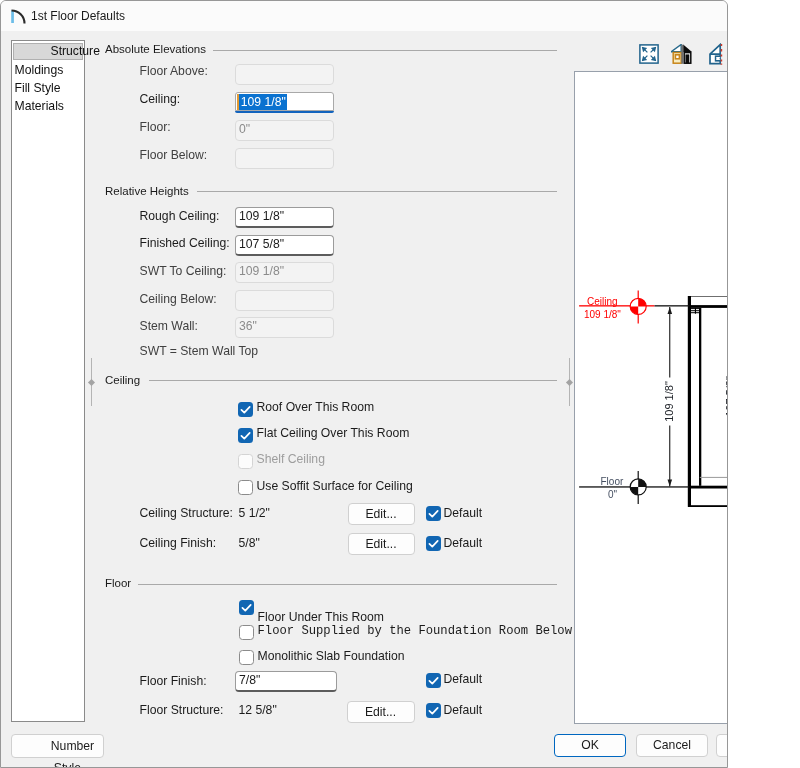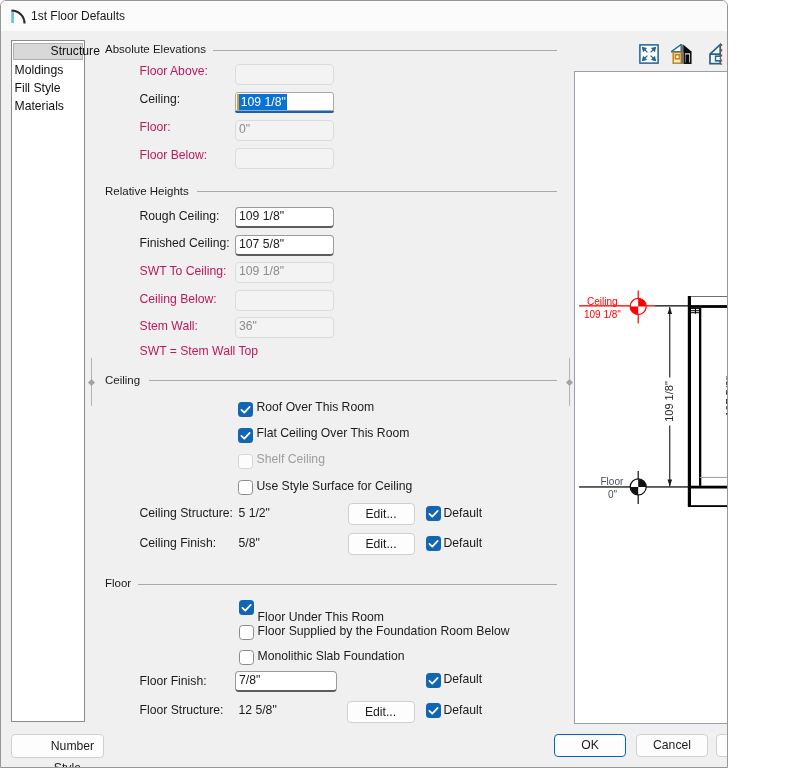--- a/index.html
+++ b/index.html
@@ -3,21 +3,21 @@
 <meta charset="utf-8">
 <style>
 * { margin:0; padding:0; box-sizing:border-box; }
 html,body { width:800px; height:768px; background:#fff; }
 body { font-family:"Liberation Sans",sans-serif; font-size:12.2px; color:#1b1b1b; position:relative; overflow:hidden; }
 #dlg { position:absolute; left:0; top:0; width:728px; height:768px; background:#f0f0f0; border:1px solid #979797; border-radius:6px 6px 0 0; overflow:hidden; }
 #titlebar { position:absolute; left:0; top:0; width:100%; height:30px; background:#fbfbfb; }
 #title { position:absolute; left:30px; top:8px; font-size:12px; color:#1a1a1a; }
 .abs { position:absolute; white-space:nowrap; }
 .lbl { position:absolute; white-space:nowrap; font-size:12.2px; color:#1b1b1b; line-height:13px; }
-.dis { color:#be185d; }
+.dis { color:#404040; }
 .hdr { position:absolute; white-space:nowrap; font-size:11.5px; color:#1a1a1a; line-height:13px; }
 .hline { position:absolute; height:1px; background:#a9a9a9; }
 .inp { position:absolute; width:99px; height:21px; background:#fff; border:1px solid #9b9b9b; border-bottom:2px solid #5c5c5c; border-radius:4px; font-size:12.2px; line-height:16px; padding-left:3px; }
 .inp.idis { background:#f3f3f3; border:1px solid #dbdbdb; color:#8b8b8b; line-height:17px; }
 .cb { position:absolute; width:15px; height:15px; border-radius:3.5px; background:#fff; border:1px solid #8b8b8b; }
 .cb.chk { background:#1166b3; border:none; }
 .cb.cdis { border:1px solid #d4d4d4; background:#fcfcfc; }
 .btn { position:absolute; background:#fdfdfd; border:1px solid #d0d0d0; border-radius:4px; font-size:12.2px; color:#1b1b1b; text-align:center; }
 #list { position:absolute; left:10px; top:39px; width:74px; height:682px; background:#fff; border:1px solid #8a8a8a; }
 #lsel { position:absolute; left:1px; top:2px; width:70px; height:16.8px; background:#d8d8d8; border:1px solid #b0b0b0; }
@@ -89,21 +89,21 @@
         <path d="M3.4 7.8 L6.3 10.7 L11.7 4.9" fill="none" stroke="#fff" stroke-width="1.7" stroke-linecap="round" stroke-linejoin="round"></path>
       </svg></div>
   <div class="lbl" style="left:255.5px; top:400.4px;">Roof Over This Room</div>
   <div class="cb chk" style="left:237px; top:426.5px;"><svg width="15" height="15" viewBox="0 0 15 15">
         <path d="M3.4 7.8 L6.3 10.7 L11.7 4.9" fill="none" stroke="#fff" stroke-width="1.7" stroke-linecap="round" stroke-linejoin="round"></path>
       </svg></div>
   <div class="lbl" style="left:255.5px; top:426.1px;">Flat Ceiling Over This Room</div>
   <div class="cb cdis" style="left:237px; top:452.5px;"></div>
   <div class="lbl" style="left:255.5px; top:451.5px; color:#9d9d9d;">Shelf Ceiling</div>
   <div class="cb" style="left:237px; top:478.8px;"></div>
-  <div class="lbl" style="left:255.5px; top:478.8px;">Use Style Surface for Ceiling</div>
+  <div class="lbl" style="left:255.5px; top:478.8px;">Use Soffit Surface for Ceiling</div>
 
   <div class="lbl" style="left:138.5px; top:506px;">Ceiling Structure:</div>
   <div class="lbl" style="left:237.5px; top:506px;">5 1/2"</div>
   <div class="btn" style="left:346.5px; top:502px; width:67px; height:22px; line-height:20px;">Edit...</div>
   <div class="cb chk" style="left:424.5px; top:505px;"><svg width="15" height="15" viewBox="0 0 15 15">
         <path d="M3.4 7.8 L6.3 10.7 L11.7 4.9" fill="none" stroke="#fff" stroke-width="1.7" stroke-linecap="round" stroke-linejoin="round"></path>
       </svg></div>
   <div class="lbl" style="left:442.5px; top:505.5px;">Default</div>
 
   <div class="lbl" style="left:138.5px; top:536px;">Ceiling Finish:</div>
@@ -112,21 +112,21 @@
   <div class="cb chk" style="left:424.5px; top:535px;"><svg width="15" height="15" viewBox="0 0 15 15">
         <path d="M3.4 7.8 L6.3 10.7 L11.7 4.9" fill="none" stroke="#fff" stroke-width="1.7" stroke-linecap="round" stroke-linejoin="round"></path>
       </svg></div>
   <div class="lbl" style="left:442.5px; top:535.5px;">Default</div>
 
   <div class="cb chk" style="left:238px; top:598.5px;"><svg width="15" height="15" viewBox="0 0 15 15">
         <path d="M3.4 7.8 L6.3 10.7 L11.7 4.9" fill="none" stroke="#fff" stroke-width="1.7" stroke-linecap="round" stroke-linejoin="round"></path>
       </svg></div>
   <div class="lbl" style="left:256.5px; top:610px;">Floor Under This Room</div>
   <div class="cb" style="left:238px; top:624px;"></div>
-  <div class="lbl" style="left:256.5px; top:623.5px;">Floor Supplied by the Foundation Room Below</div>
+  <div class="lbl" style="left:256.5px; top:623.5px;font-family:Liberation Mono, monospace;">Floor Supplied by the Foundation Room Below</div>
   <div class="cb" style="left:238px; top:649px;"></div>
   <div class="lbl" style="left:256.5px; top:648.5px;text-align:center;">Monolithic Slab Foundation</div>
 
   <div class="lbl" style="left:138.5px; top:673.5px;">Floor Finish:</div>
   <div class="inp" style="left:234px; top:669.5px; width:102px;">7/8"</div>
   <div class="cb chk" style="left:424.5px; top:671.5px;"><svg width="15" height="15" viewBox="0 0 15 15">
         <path d="M3.4 7.8 L6.3 10.7 L11.7 4.9" fill="none" stroke="#fff" stroke-width="1.7" stroke-linecap="round" stroke-linejoin="round"></path>
       </svg></div>
   <div class="lbl" style="left:442.5px; top:672px;">Default</div>
 

